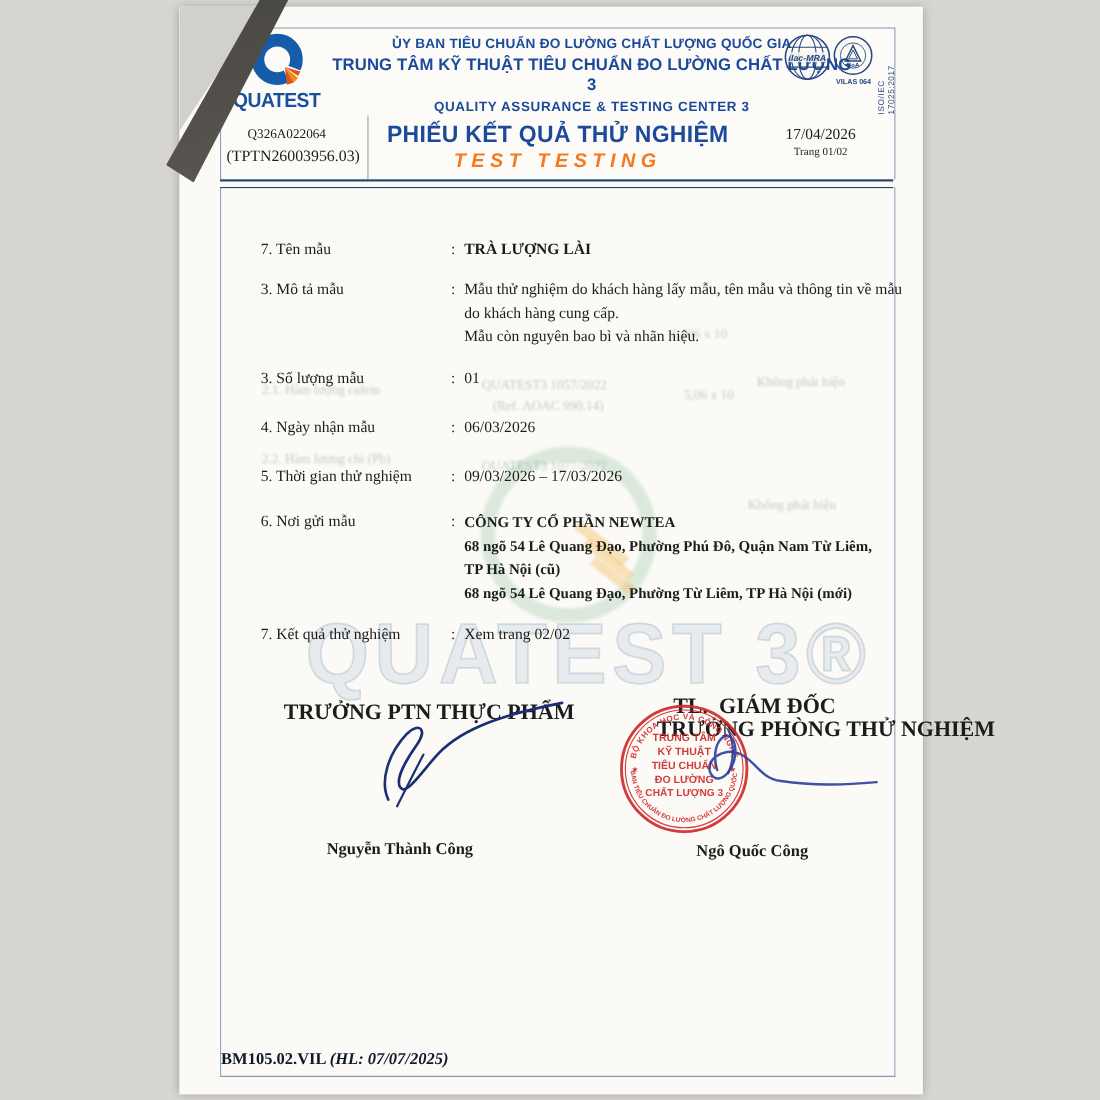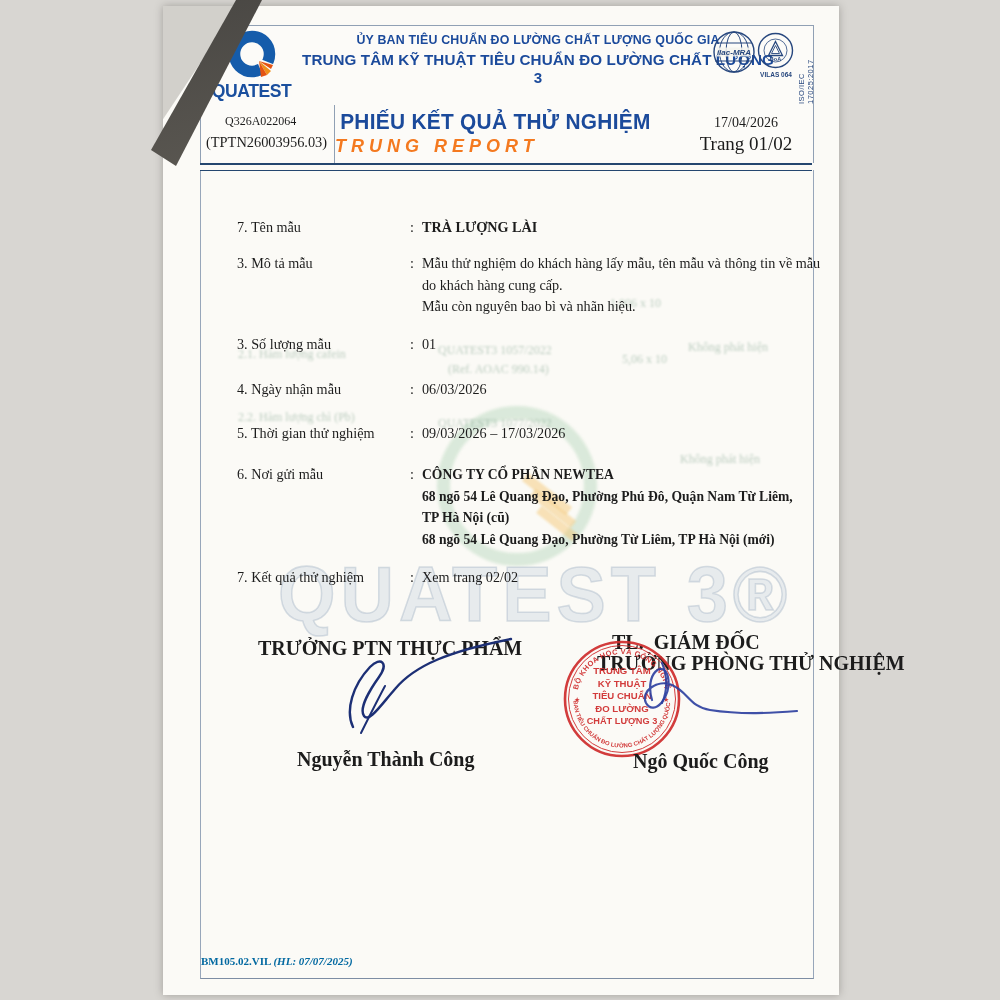--- a/index.html
+++ b/index.html
@@ -32,28 +32,28 @@
         font-family:"Liberation Sans","DejaVu Sans",sans-serif;font-size:6.5px;font-weight:bold;color:#27477e;}
   .isov{position:absolute;left:596px;top:2px;height:76px;writing-mode:vertical-rl;
         transform:rotate(180deg);font-family:"Liberation Sans","DejaVu Sans",sans-serif;
         font-size:7.5px;color:#27477e;letter-spacing:.5px;}
   
   .ttable{position:absolute;left:200px;top:105px;width:612px;height:58px;z-index:5;
         border-left:1.4px solid #90a0b4;border-right:1.4px solid #90a0b4;background:#fcfbf8;}
   .tcol1{position:absolute;left:0;top:0;width:133px;height:100%;border-right:1.2px solid #90a0b4;}
   .tcode{position:absolute;left:24px;top:9px;font-size:12px;white-space:pre;font-family:Liberation Serif, serif;}
   .tcode2{position:absolute;left:5px;top:29px;font-size:14.4px;white-space:pre;}
-  .tcol2{position:absolute;left:134px;top:0;width:344px;height:100%;text-align:left;}
+  .tcol2{position:absolute;left:134px;top:0;width:344px;height:100%;text-align:center;}
   .tvi{margin-top:5px;font-family:"Liberation Sans","DejaVu Sans",sans-serif;font-weight:bold;
         font-size:21.5px;color:#1b4a9b;letter-spacing:.3px;transform:scaleX(.97);}
   .ten{margin-top:1px;font-family:"Liberation Sans","DejaVu Sans",sans-serif;font-weight:bold;
         font-style:italic;font-size:18px;color:#f4791f;letter-spacing:5px;}
   .tcol3{position:absolute;left:478px;top:0;width:134px;height:100%;text-align:center;}
   .tdate{margin-top:10px;font-size:14px;}
-  .tpage{margin-top:2px;font-size:19px;}
+  .tpage{margin-top:2px;font-size:10px;}
   
   .drule{position:absolute;left:200px;top:163px;width:612px;height:5px;z-index:5;
         border-top:2.4px solid #24466f;border-bottom:1.6px solid #24466f;}
   .mainbox{position:absolute;left:200px;top:170px;width:612px;height:808px;z-index:4;
         border-left:1.3px solid #97a6ba;border-right:1.3px solid #97a6ba;border-bottom:1.5px solid #7d8da3;}
   
   .wm-circle{position:absolute;left:437px;top:406px;width:134px;height:134px;border-radius:50%;
         border:13px solid rgba(143,196,155,.30);filter:blur(1.5px);z-index:2;}
   .wm-ray{position:absolute;background:rgba(242,190,95,.42);filter:blur(1px);z-index:2;}
   .ray1{left:519px;top:489px;width:56px;height:10px;transform:rotate(38deg);}
@@ -69,27 +69,27 @@
   .lbl{position:absolute;left:0;top:0;white-space:pre;}
   .colon{position:absolute;left:173px;top:0;}
   .val{position:absolute;left:185px;top:0;white-space:pre;}
   .bold{font-weight:bold;}
   .r0{top:217px}.r1{top:253px}.r2{top:334px}.r3{top:379px}.r4{top:423px}.r5{top:464px}.r6{top:567px}
   
   .sig-title{position:absolute;z-index:6;font-weight:bold;font-size:20px;white-space:pre;}
   .ltitle{left:258px;top:637px;}
   .rtitle1{left:612px;top:631px;}
   .rtitle2{left:557px;top:652px;margin-left:40px;}
-  .sig-name{position:absolute;z-index:8;font-weight:bold;font-size:20px;}
+  .sig-name{position:absolute;z-index:8;font-weight:bold;font-size:15px;margin-top:16px;}
   .lname{left:297px;top:748px;}
   .rname{left:633px;top:750px;}
   .sigsvg{position:absolute;z-index:8;}
   .stampsvg{position:absolute;left:541px;top:618px;z-index:7;opacity:.93;}
   
-  .footer{position:absolute;left:201px;top:955px;z-index:6;font-size:11px;color:#0369a1;font-weight:bold;}
+  .footer{position:absolute;left:201px;top:955px;z-index:6;font-size:15px;color:#0f172a;font-weight:bold;}
   .footer .fi{font-style:italic;}
 </style>
 </head>
 <body>
 
 <div class="stage">
   <div class="paper"></div>
 
   <div class="wm-circle"></div>
   <div class="wm-ray ray1"></div>
@@ -113,20 +113,21 @@
         <path d="M27,27 L50,36 L38,52 Z" fill="#fcfbf8"></path>
         <path d="M31,31 L45,35 L43,39 Z" fill="#e45313"></path>
         <path d="M31,31 L43,41 L39,45 Z" fill="#ef8f1b"></path>
         <path d="M31,31 L39,45 L33,47 Z" fill="#e45313"></path>
       </svg>
     </div>
     <div class="qlogo-text"><span>QUATEST 3</span><sup>®</sup></div>
     <div class="hcenter">
       <div class="hline1">ỦY BAN TIÊU CHUẨN ĐO LƯỜNG CHẤT LƯỢNG QUỐC GIA</div>
       <div class="hline2">TRUNG TÂM KỸ THUẬT TIÊU CHUẨN ĐO LƯỜNG CHẤT LƯỢNG 3</div>
+      <div class="hline3">QUALITY ASSURANCE &amp; TESTING CENTER 3</div>
     </div>
     <div class="ilac">
       <svg width="44" height="44" viewBox="0 0 44 44">
         <circle cx="22" cy="22" r="20" fill="none" stroke="#27477e" stroke-width="1.4"></circle>
         <ellipse cx="22" cy="22" rx="8" ry="20" fill="none" stroke="#27477e" stroke-width="1"></ellipse>
         <ellipse cx="22" cy="22" rx="14.5" ry="20" fill="none" stroke="#27477e" stroke-width="1"></ellipse>
         <line x1="4" y1="13" x2="40" y2="13" stroke="#27477e" stroke-width="1"></line>
         <line x1="3" y1="31" x2="41" y2="31" stroke="#27477e" stroke-width="1"></line>
         <rect x="5" y="17.5" width="34" height="9" fill="#f4f3ee" opacity=".85"></rect>
         <text x="22" y="25" text-anchor="middle" font-family="Liberation Sans, sans-serif" font-size="8" font-weight="bold" font-style="italic" fill="#27477e">ilac-MRA</text>
@@ -145,21 +146,21 @@
     <div class="isov">ISO/IEC 17025:2017</div>
   </div>
 
   <div class="ttable">
     <div class="tcol1">
       <div class="tcode">Q326A022064</div>
       <div class="tcode2">(TPTN26003956.03)</div>
     </div>
     <div class="tcol2">
       <div class="tvi">PHIẾU KẾT QUẢ THỬ NGHIỆM</div>
-      <div class="ten">TRUNG REPORT</div>
+      <div class="ten">TEST TESTING</div>
     </div>
     <div class="tcol3">
       <div class="tdate">17/04/2026</div>
       <div class="tpage">Trang 01/02</div>
     </div>
   </div>
 
   <div class="drule"></div>
   <div class="mainbox"></div>
 

